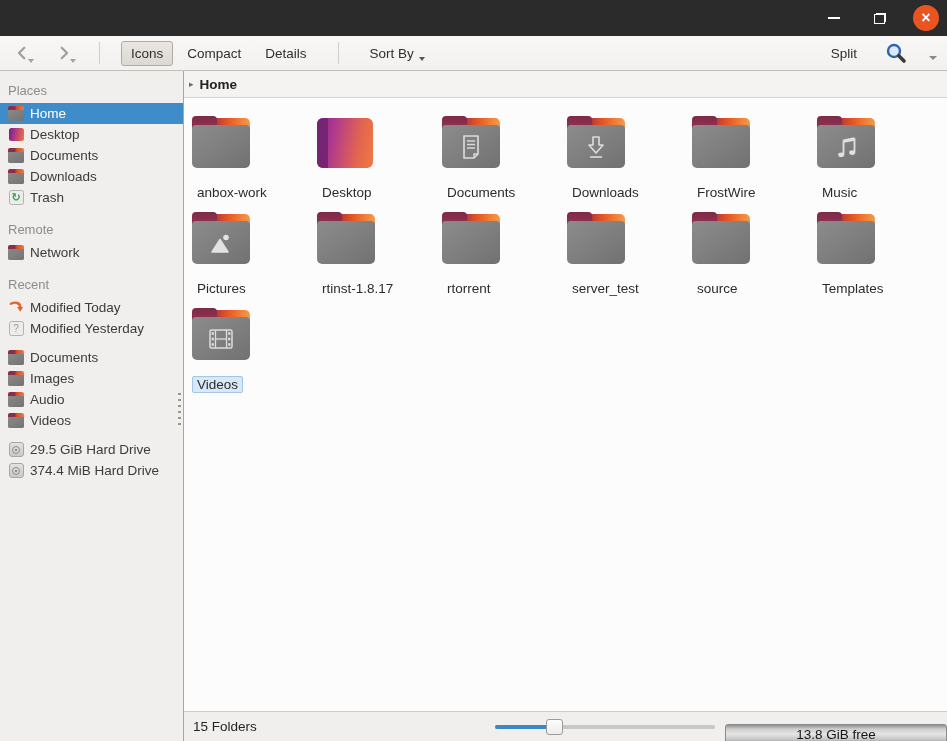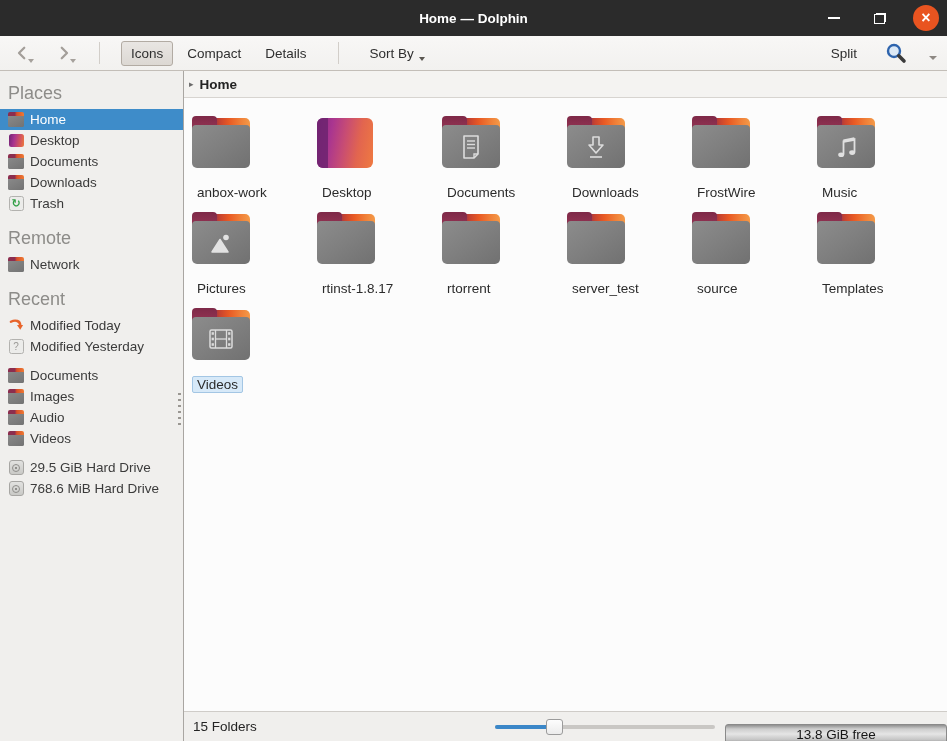--- a/index.html
+++ b/index.html
@@ -29,21 +29,21 @@
   .sortby .caret { position:absolute; right:3px; bottom:4px; width:0; height:0; border-left:3.5px solid transparent; border-right:3.5px solid transparent; border-top:4px solid #5a5651; }
   .tb-spacer { flex:1; }
   .search-btn { width:30px; height:28px; display:flex; align-items:center; justify-content:center; }
   .overflow-caret { width:0; height:0; border-left:4px solid transparent; border-right:4px solid transparent; border-top:4.5px solid #8d8883; margin:10px 2px 0 4px; }
 
   
   .app-body { flex:1; display:flex; min-height:0; }
 
   
   .sidebar { width:183px; background:#f0efed; padding-top:6px; overflow:hidden; flex:none; position:relative; }
-  .sb-header { color:#8d8c89; font-size:18px; padding:6px 0 5px 8px; }
+  .sb-header { color:#8d8c89; font-size:13px; padding:6px 0 5px 8px; }
   .sb-section { margin-bottom:8px; }
   .sb-item { height:21px; display:flex; align-items:center; padding-left:8px; gap:6px; color:#3b3b3b; white-space:nowrap; }
   .sb-item.selected { background:#3e8cc9; color:#ffffff; }
   .si { width:16px; height:16px; flex:none; position:relative; display:flex; align-items:center; justify-content:center; }
   .si-folder { width:16px; height:13px; margin-top:1px; background:linear-gradient(150deg,#868686,#747474); border-radius:2px; position:relative; }
   .si-folder::before { content:""; position:absolute; top:-1.5px; left:0; right:0; height:4px; border-radius:2px 2px 0 0; background:linear-gradient(90deg,#8c2d4e 0 42%,#d8512a 55%,#ee7a33 100%); }
   .si-folder::after { content:""; position:absolute; top:2.5px; left:0; right:0; bottom:0; background:linear-gradient(150deg,#898989,#737373); border-radius:0 0 2px 2px; }
   .si-desktop { width:15px; height:13px; border-radius:2.5px; background:linear-gradient(100deg,#6f2473 0%,#a73390 35%,#d85a58 75%,#ee7a3c 100%); }
   .si-box { width:15px; height:15px; border-radius:2.5px; background:#ececea; border:1px solid #b3b2af; display:flex; align-items:center; justify-content:center; font-size:10px; }
   .si-trash-sym { color:#2f9e44; font-weight:bold; font-size:11px; line-height:1; }
@@ -90,21 +90,20 @@
               display:flex; align-items:center; justify-content:center; color:#161616; font-size:13.5px;margin-top:7px; }
 
   svg { display:block; }
 </style>
 </head>
 <body>
 
 <div class="window">
 
   <div class="titlebar">
-    <div class="title">Home — Dolphin</div>
     <div class="win-controls">
       <div class="wbtn">
           <span class="min-glyph"></span>
         </div>
       <div class="wbtn">
           <span class="max-glyph"></span>
         </div>
       <div class="close-btn">
           <span>×</span>
         </div>
@@ -246,21 +245,21 @@
               </span>
             </span>
             <span>29.5 GiB Hard Drive</span>
           </div>
           <div class="sb-item">
             <span class="si">
               <span class="si-disk">
                 <i></i>
               </span>
             </span>
-            <span>768.6 MiB Hard Drive</span>
+            <span>374.4 MiB Hard Drive</span>
           </div>
         </div>
       </div>
     <div class="splitter"></div>
     <div class="main">
       <div class="breadcrumb">
         <span class="crumb-arrow">▸</span>
         <span class="crumb">Home</span>
       </div>
       <div class="content">

